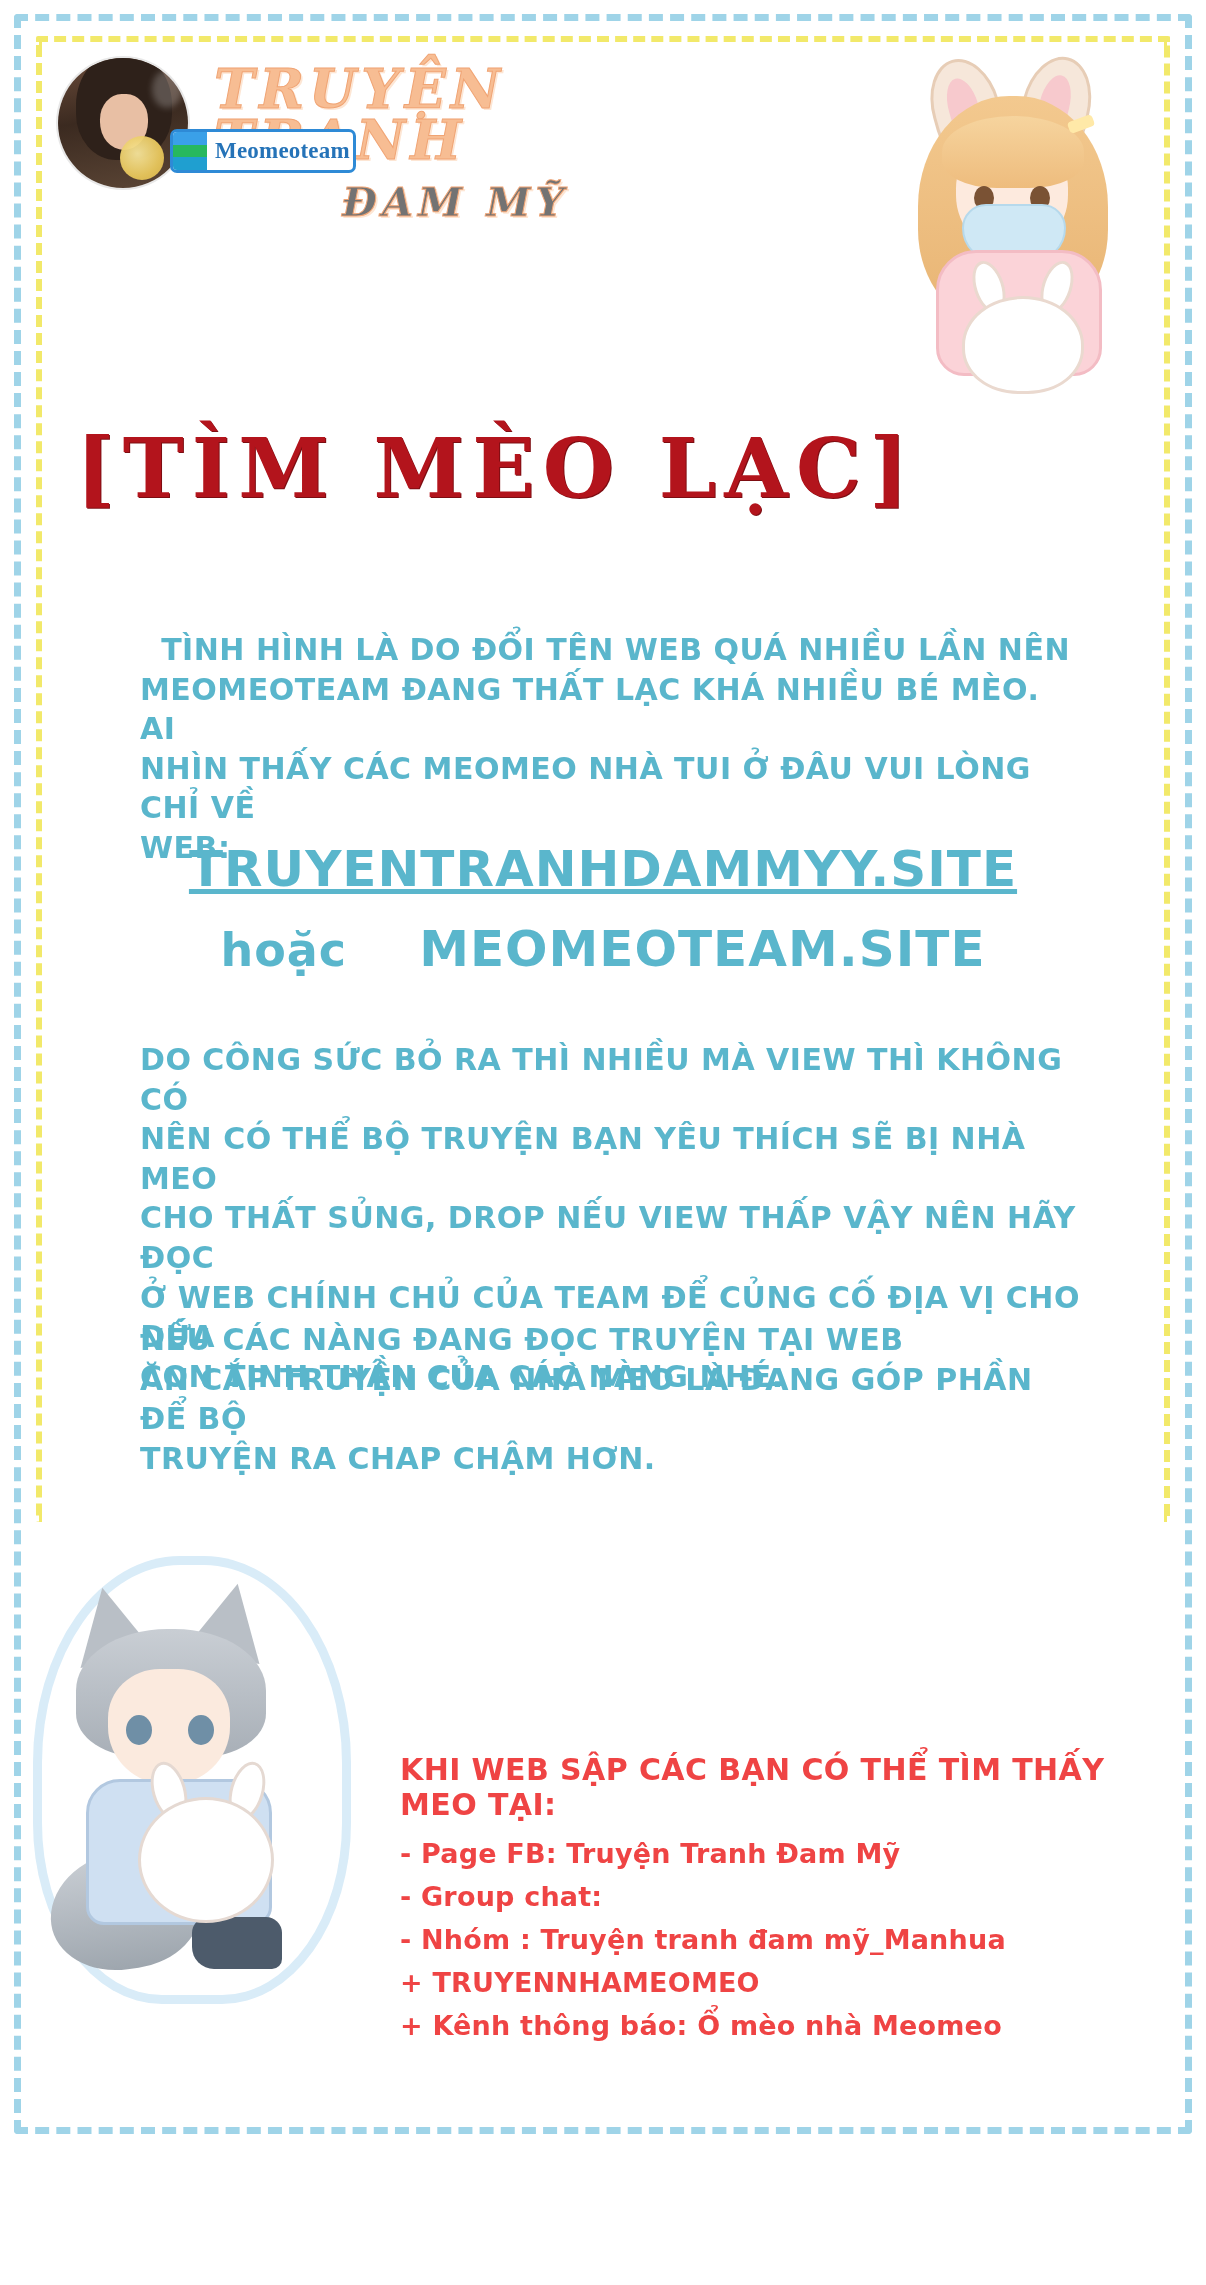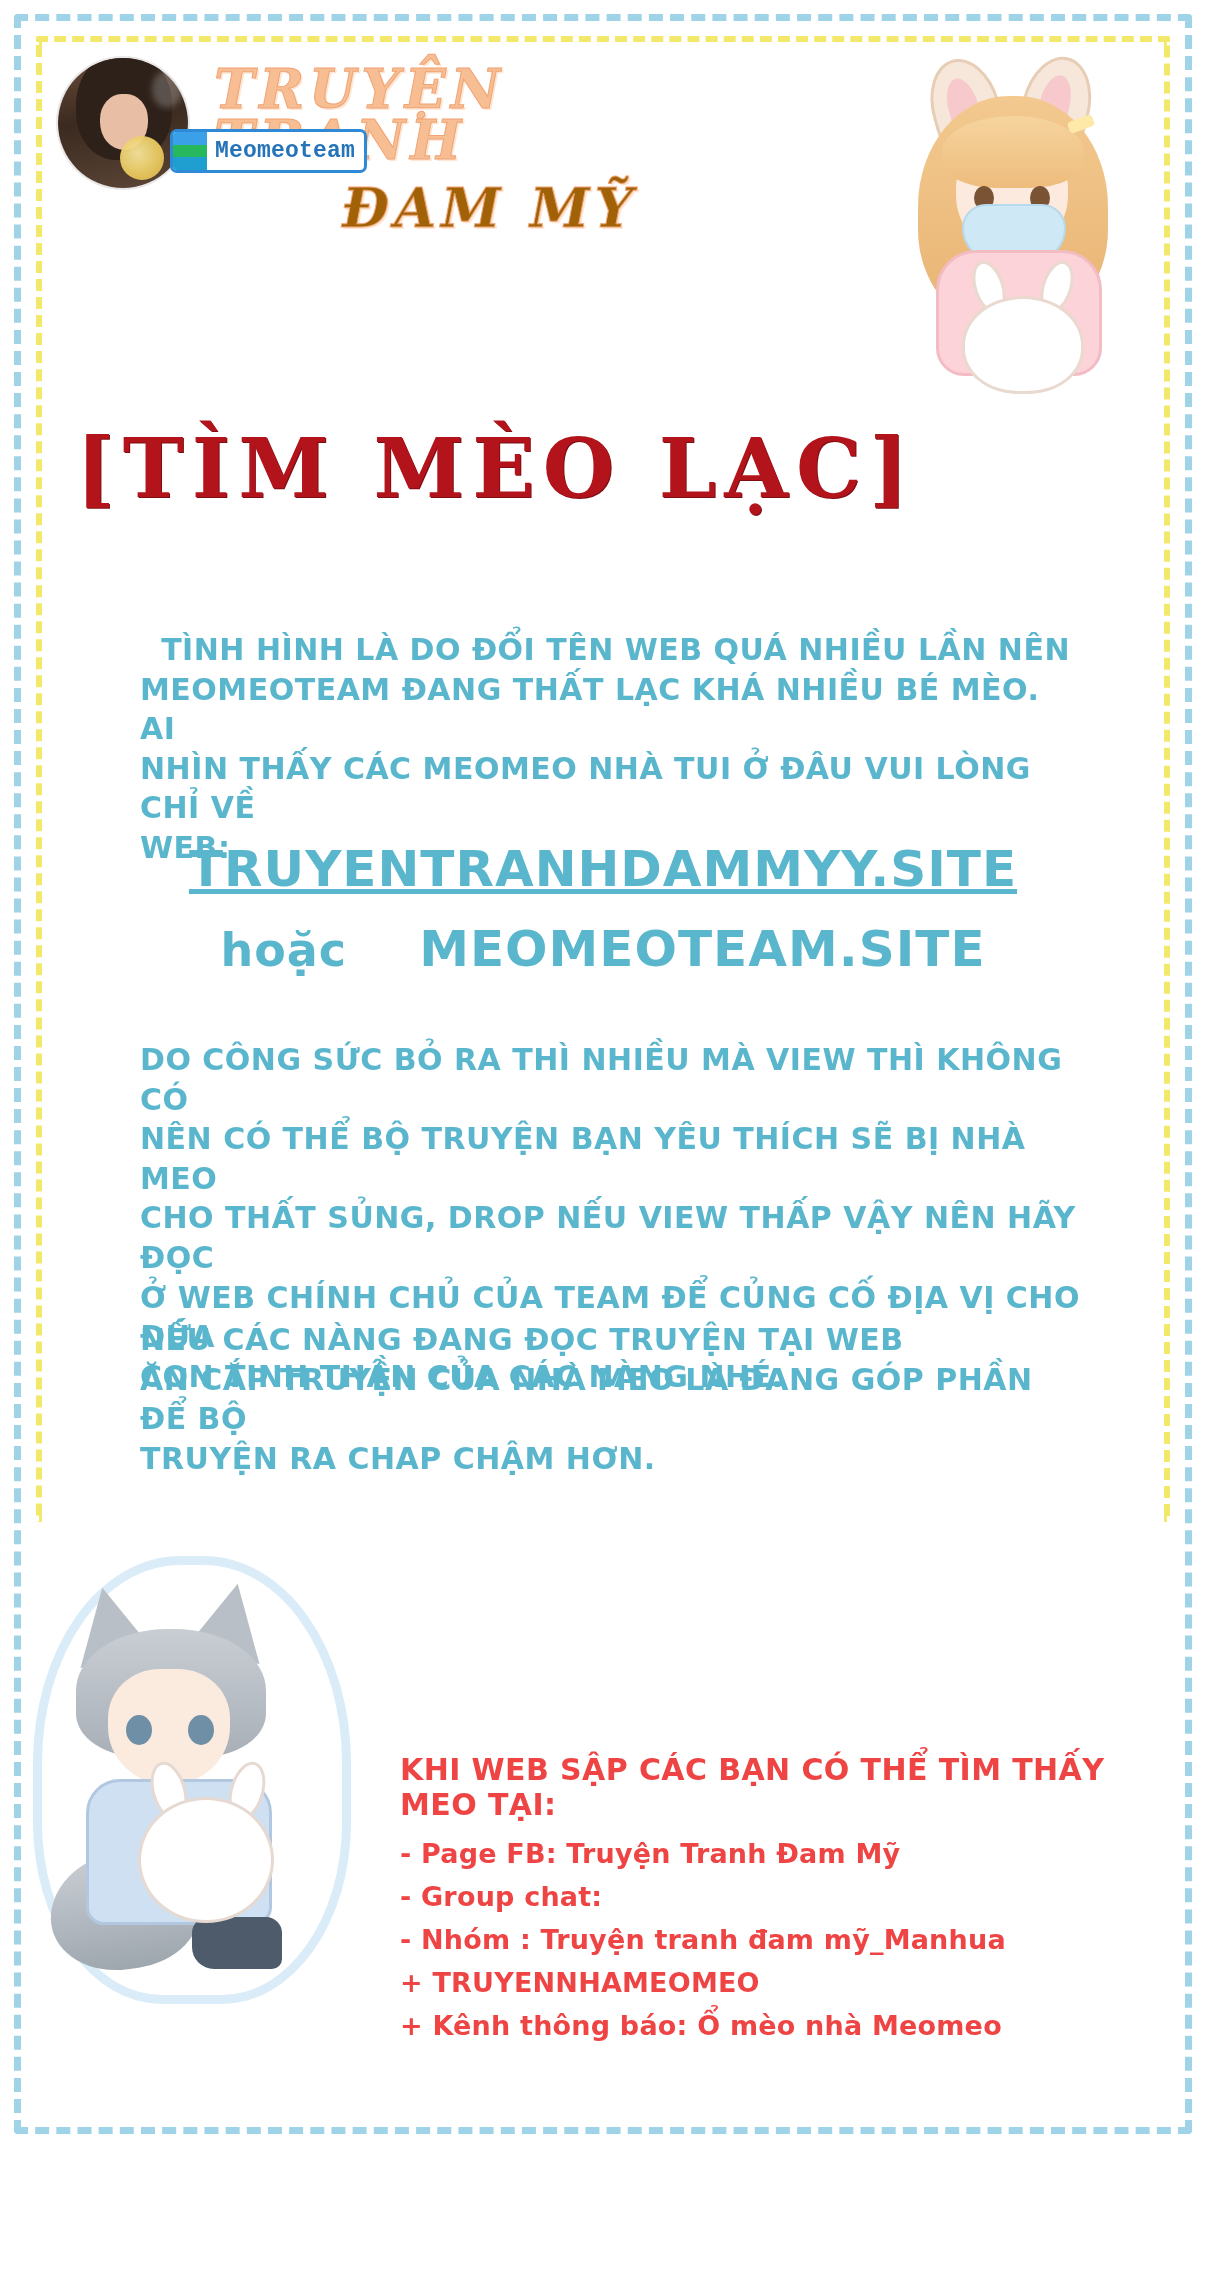--- a/index.html
+++ b/index.html
@@ -113,22 +113,22 @@
     background: #ffffff;
     overflow: hidden;
   }
   .logo-badge .flag {
     width: 34px;
     background: linear-gradient(180deg,#3aa0e8 0%, #3aa0e8 34%, #27b85e 34%, #27b85e 67%, #1f9fd0 67%, #1f9fd0 100%);
   }
   .logo-badge .brand {
     display: flex;
     align-items: center;
-    padding: 0 9px 0 8px;
-    font-family: Liberation Mono, monospace;
+    padding: 0 3px 0 8px;
+    font-family: Liberation Serif, serif;
     font-weight: bold;
     font-size: 23px;
     color: #2573b8;
     letter-spacing: .2px;
     white-space: nowrap;
   }
 
   .title-block {
     position: absolute;
     left: 178px;
@@ -141,25 +141,25 @@
     -webkit-text-stroke: 1px #f0a474;
     line-height: .95;
   }
   .title-line1 {
     font-size: 54px;
     letter-spacing: 5px;
     color: #f7bd93;
     text-shadow: 2px 2px 0 #fde6d4;
   }
   .title-line2 {
-    font-size: 54px;
+    font-size: 40px;
     letter-spacing: 5px;
     margin-top: 16px;
     margin-left: 128px;
-    color: #a16207;
+    color: #737373;
     text-shadow: 2px 2px 0 #fde6d4;
   }
 
   
   .girl {
     position: absolute;
     right: 10px;
     top: 8px;
     width: 290px;
     height: 385px;

